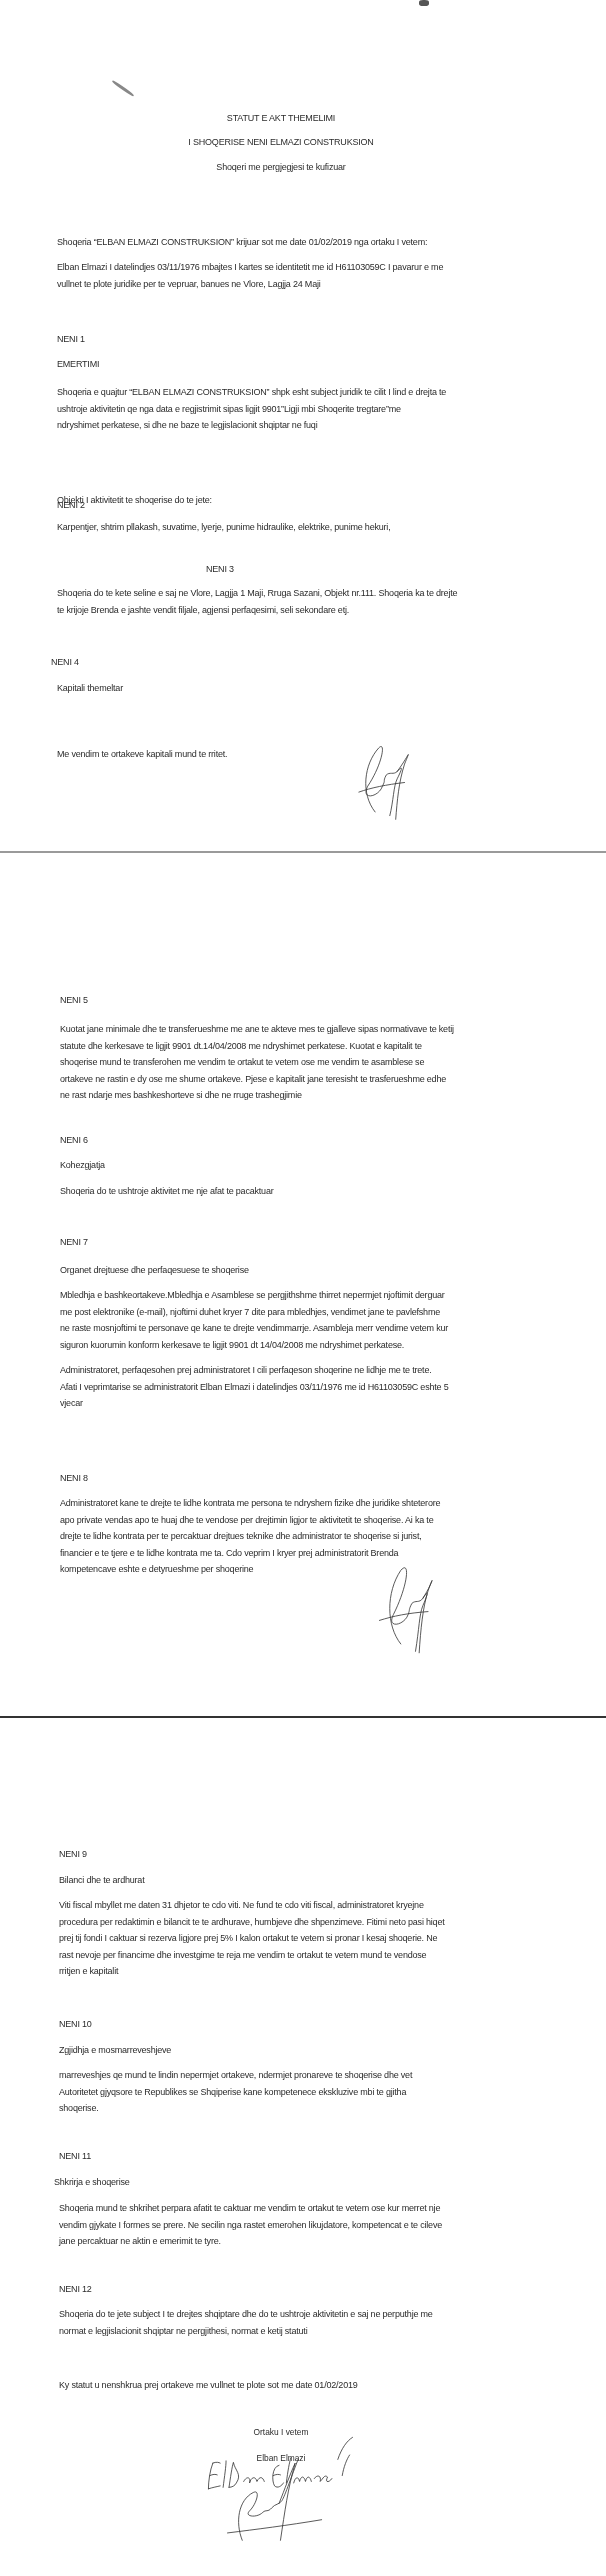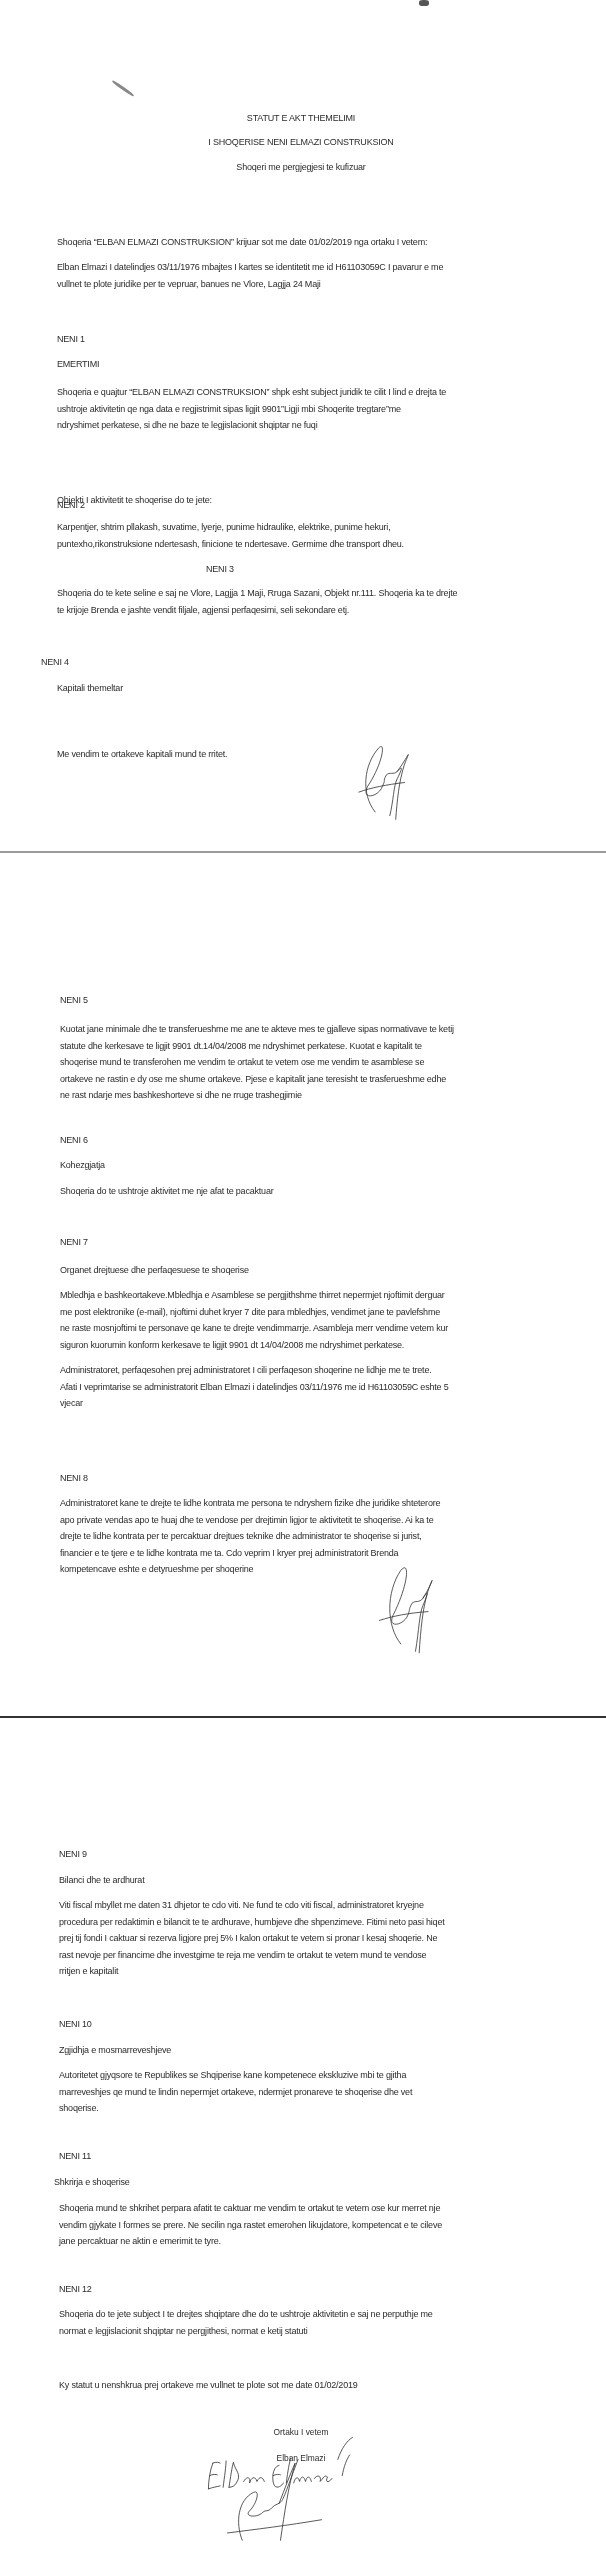--- a/index.html
+++ b/index.html
@@ -7,21 +7,21 @@
            font-family: "Liberation Sans", sans-serif; color: #2b2b2b; }
     .page { position: absolute; left: 0; width: 607px; background: #fff; }
     .page-1 { top: 0; height: 852px; }
     .page-2 { top: 854px; height: 863px; }
     .page-3 { top: 1718px; height: 858px; }
     .page-divider { position: absolute; left: 0; width: 607px; height: 1.5px; background: #9a9a9a; }
     .page-divider.dark { height: 1.5px; background: #333; }
     .t { position: absolute; font-size: 9px; line-height: 16px; white-space: nowrap;
          font-family: "Liberation Sans Narrow", "Liberation Sans", sans-serif;
          letter-spacing: -0.2px; transform-origin: left top; }
-    .c { left: 0; width: 562px; text-align: center; padding-left: 20px; }
+    .c { left: 0; width: 562px; text-align: center; }
     .p { position: absolute; left: 57px; width: 499px; font-size: 9px; line-height: 16.5px;
          letter-spacing: -0.2px; white-space: normal; }
     .p2 { left: 60px; }
     .para-line { display: block; white-space: nowrap; }
     .sig { position: absolute; }
     .sig path { fill: none; stroke: #333; stroke-width: 1.1; stroke-linecap: round; }
     .smudge { position: absolute; background: rgba(160,160,160,0.25); border-radius: 40%; }
   </style>
 </head>
 <body>
@@ -47,30 +47,29 @@
   <div class="p" style="top:384px;">
     <span class="para-line">Shoqeria e quajtur “ELBAN ELMAZI CONSTRUKSION” shpk esht subject juridik te cilit I lind e drejta te</span>
     <span class="para-line">ushtroje aktivitetin qe nga data e regjistrimit sipas ligjit 9901”Ligji mbi Shoqerite tregtare”me</span>
     <span class="para-line">ndryshimet perkatese,  si dhe ne baze te legjislacionit shqiptar ne fuqi</span>
   </div>
 
   <div class="t" style="left:57px;top:465px;margin-top:32px;">NENI 2</div>
   <div class="t" style="left:57px;top:492px;">Objekti I aktivitetit te shoqerise do te jete:</div>
   <div class="p" style="top:519px;">
     <span class="para-line">Karpentjer, shtrim pllakash, suvatime, lyerje, punime hidraulike, elektrike, punime hekuri,</span>
-    <span class="para-line">puntexho,rikonstruksione ndertesash, finicione te ndertesave. Germime dhe transport dheu.</span>
   </div>
 
   <div class="t" style="left:206px;top:561px;">NENI 3</div>
   <div class="p" style="top:585px;">
     <span class="para-line">Shoqeria do te kete seline e saj ne Vlore, Lagjja 1 Maji, Rruga Sazani, Objekt nr.111. Shoqeria ka te drejte</span>
     <span class="para-line">te krijoje Brenda e jashte vendit filjale, agjensi perfaqesimi, seli sekondare etj.</span>
   </div>
 
-  <div class="t" style="left:41px;top:654px;">NENI 4</div>
+  <div class="t" style="left:51px;top:654px;">NENI 4</div>
   <div class="t" style="left:57px;top:680px;">Kapitali themeltar</div>
   <div class="t" style="left:57px;top:746px;">Me vendim te ortakeve kapitali mund te rritet.</div>
 
   <svg class="sig" style="left:353px;top:742px;" width="81" height="81" viewBox="0 0 110 110">
     <path d="M30 95 C 10 70, 15 30, 35 8 C 45 -2, 40 30, 20 60 C 10 80, 35 75, 40 60 C 45 50, 40 55, 45 45 C 50 40, 55 45, 60 40 C 65 35, 70 30, 60 50 C 55 60, 55 80, 50 100"></path>
     <path d="M60 40 C 75 20, 80 5, 70 30 C 62 55, 60 80, 58 105"></path>
     <path d="M8 68 C 25 62, 45 58, 70 55"></path>
   </svg>
 
   <div class="page-divider" style="top:851px;"></div>
@@ -131,22 +130,22 @@
     <span class="para-line">Viti fiscal mbyllet me daten 31 dhjetor te cdo viti. Ne fund te cdo viti fiscal, administratoret kryejne</span>
     <span class="para-line">procedura per redaktimin e bilancit te te ardhurave, humbjeve dhe shpenzimeve. Fitimi neto pasi hiqet</span>
     <span class="para-line">prej tij fondi I caktuar si rezerva ligjore prej 5% I kalon ortakut te vetem si pronar I kesaj shoqerie. Ne</span>
     <span class="para-line">rast nevoje per financime dhe investgime te reja me vendim te ortakut te vetem mund te vendose</span>
     <span class="para-line">rritjen e kapitalit</span>
   </div>
 
   <div class="t" style="left:59px;top:298px;">NENI 10</div>
   <div class="t" style="left:59px;top:324px;">Zgjidhja e mosmarreveshjeve</div>
   <div class="p" style="top:349px;left:59px;">
+    <span class="para-line">marreveshjes qe mund te lindin nepermjet ortakeve, ndermjet pronareve te shoqerise dhe vet</span>
     <span class="para-line">Autoritetet gjyqsore te Republikes se Shqiperise kane kompetenece ekskluzive mbi te gjitha</span>
-    <span class="para-line">marreveshjes qe mund te lindin nepermjet ortakeve, ndermjet pronareve te shoqerise dhe vet</span>
     <span class="para-line">shoqerise.</span>
   </div>
 
   <div class="t" style="left:59px;top:430px;">NENI 11</div>
   <div class="t" style="left:54px;top:456px;">Shkrirja e shoqerise</div>
   <div class="p" style="top:482px;left:59px;">
     <span class="para-line">Shoqeria mund te shkrihet perpara afatit te caktuar me vendim te ortakut te vetem ose kur merret nje</span>
     <span class="para-line">vendim gjykate I formes se prere. Ne secilin nga rastet emerohen likujdatore, kompetencat e te cileve</span>
     <span class="para-line">jane percaktuar ne aktin e emerimit te tyre.</span>
   </div>

